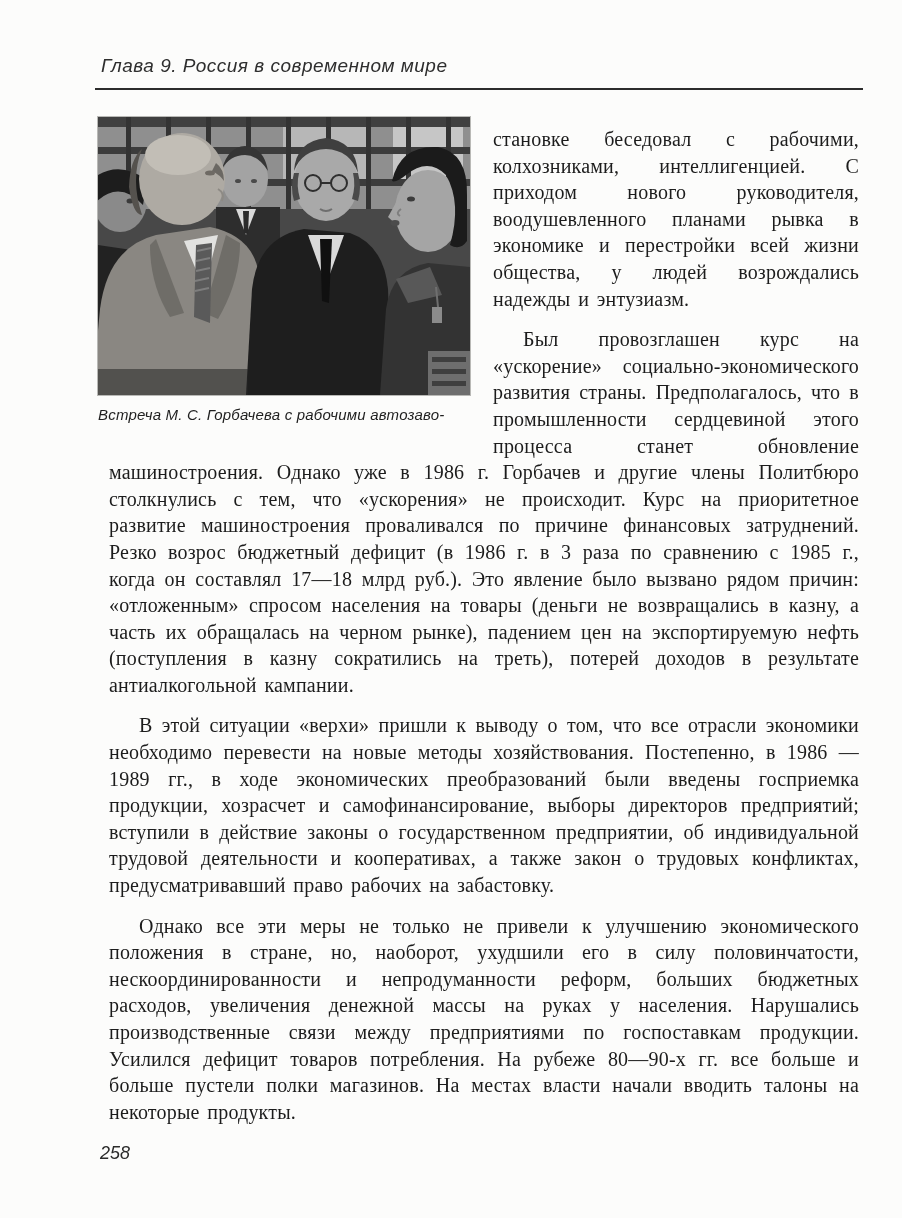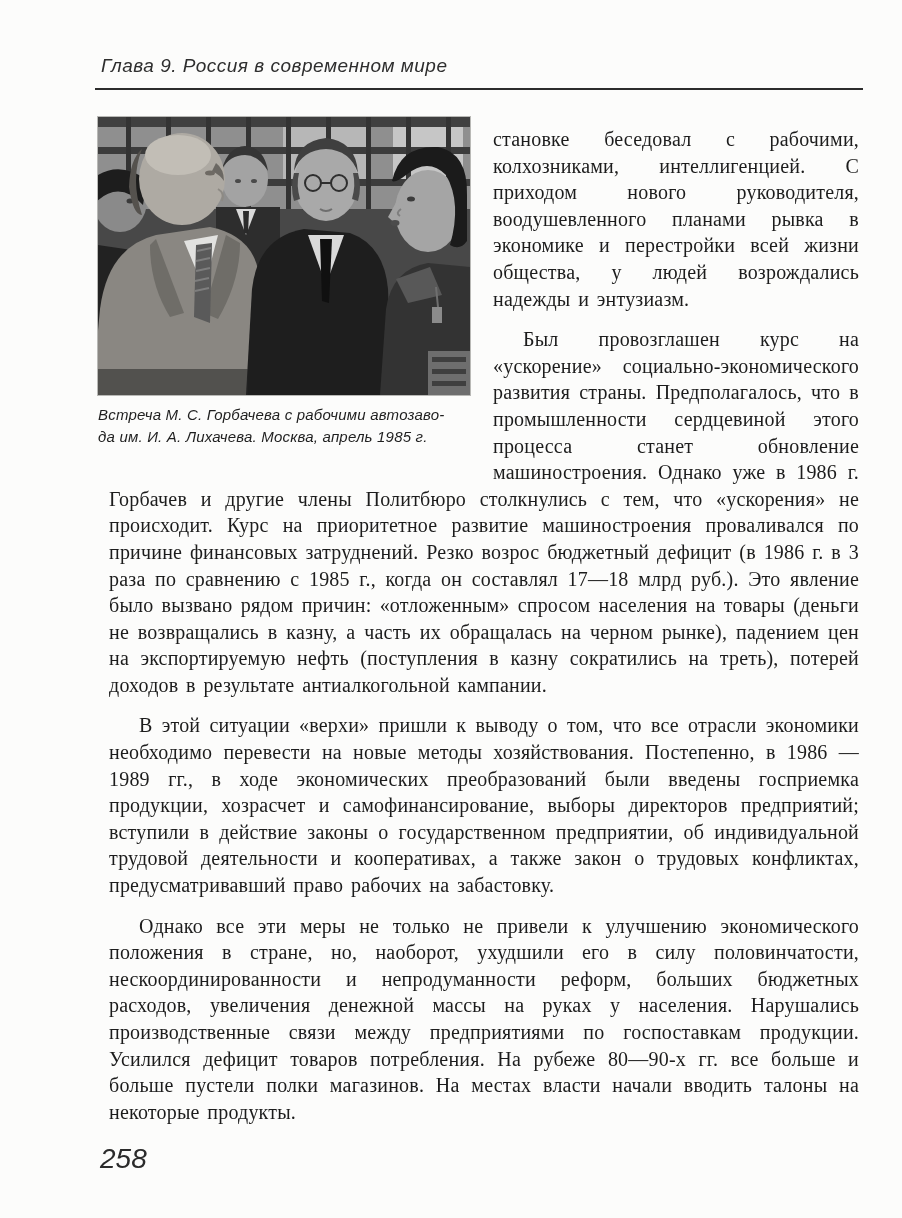--- a/index.html
+++ b/index.html
@@ -63,21 +63,21 @@
     line-height: 22px;
     color: #1f1f1f;
     letter-spacing: 0.2px;
   }
   .page-number {
     position: absolute;
     left: 100px;
     top: 1143px;
     font-family: "Liberation Sans", sans-serif;
     font-style: italic;
-    font-size: 28px;
+    font-size: 18px;
     color: #2b2b2b;
   }
 </style>
 </head>
 <body>
 
 <div class="page">
 
   <div class="running-head">Глава 9. Россия в современном мире</div>
   <div class="rule"></div>
@@ -172,21 +172,20 @@
             <rect x="330" y="234" width="42" height="44" fill="#6e6e6e"></rect>
             <rect x="334" y="240" width="34" height="5" fill="#3f3f3f"></rect>
             <rect x="334" y="252" width="34" height="5" fill="#3f3f3f"></rect>
             <rect x="334" y="264" width="34" height="5" fill="#3f3f3f"></rect>
           </g>
           <rect x="0" y="252" width="150" height="26" fill="#242424" opacity="0.55"></rect>
         </svg>
       </div>
       <figcaption class="caption">
         <div>Встреча М. С. Горбачева с рабочими автозаво-</div>
-        <div>да им. И. А. Лихачева. Москва, апрель 1985 г.</div>
       </figcaption>
     </figure>
 
     <p class="no-indent">становке беседовал с рабочими, колхозниками, интеллигенцией. С приходом нового руководителя, воодушевленного планами рывка в экономике и перестройки всей жизни общества, у людей возрождались надежды и энтузиазм.</p>
     <p>Был провозглашен курс на «ускорение» социально-экономического развития страны. Предполагалось, что в промышленности сердцевиной этого процесса станет обновление машиностроения. Однако уже в 1986 г. Горбачев и другие члены Политбюро столкнулись с тем, что «ускорения» не происходит. Курс на приоритетное развитие машиностроения проваливался по причине финансовых затруднений. Резко возрос бюджетный дефицит (в 1986 г. в 3 раза по сравнению с 1985 г., когда он составлял 17—18 млрд руб.). Это явление было вызвано рядом причин: «отложенным» спросом населения на товары (деньги не возвращались в казну, а часть их обращалась на черном рынке), падением цен на экспортируемую нефть (поступления в казну сократились на треть), потерей доходов в результате антиалкогольной кампании.</p>
     <p>В этой ситуации «верхи» пришли к выводу о том, что все отрасли экономики необходимо перевести на новые методы хозяйствования. Постепенно, в 1986 — 1989 гг., в ходе экономических преобразований были введены госприемка продукции, хозрасчет и самофинансирование, выборы директоров предприятий; вступили в действие законы о государственном предприятии, об индивидуальной трудовой деятельности и кооперативах, а также закон о трудовых конфликтах, предусматривавший право рабочих на забастовку.</p>
     <p>Однако все эти меры не только не привели к улучшению экономического положения в стране, но, наоборот, ухудшили его в силу половинчатости, нескоординированности и непродуманности реформ, больших бюджетных расходов, увеличения денежной массы на руках у населения. Нарушались производственные связи между предприятиями по госпоставкам продукции. Усилился дефицит товаров потребления. На рубеже 80—90-х гг. все больше и больше пустели полки магазинов. На местах власти начали вводить талоны на некоторые продукты.</p>
 
   </div>
 

